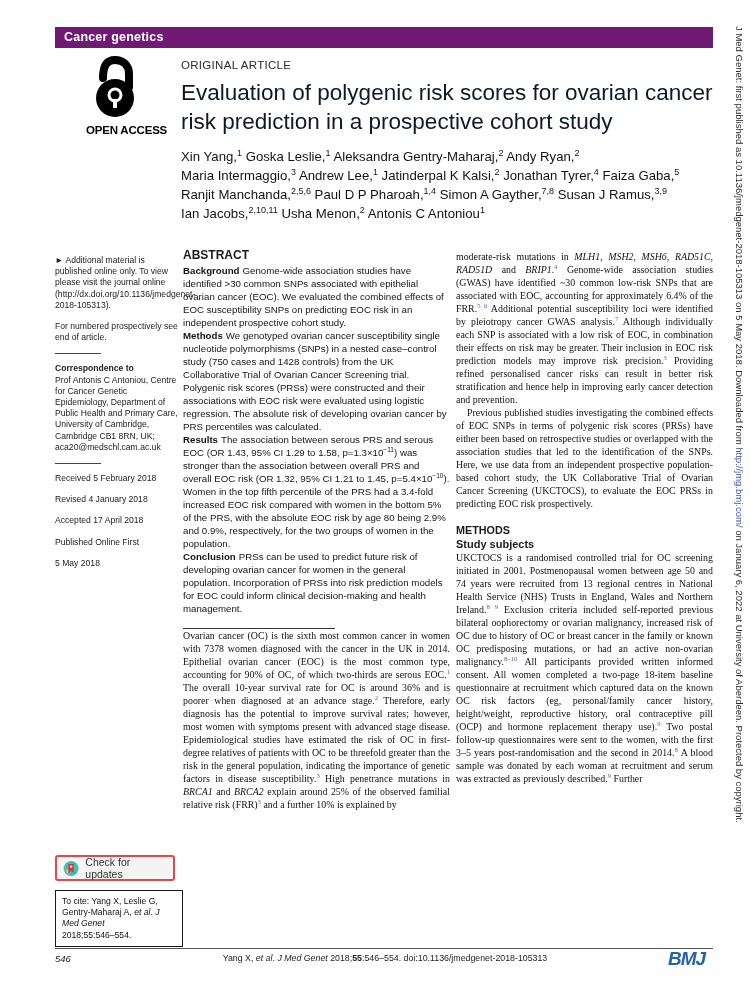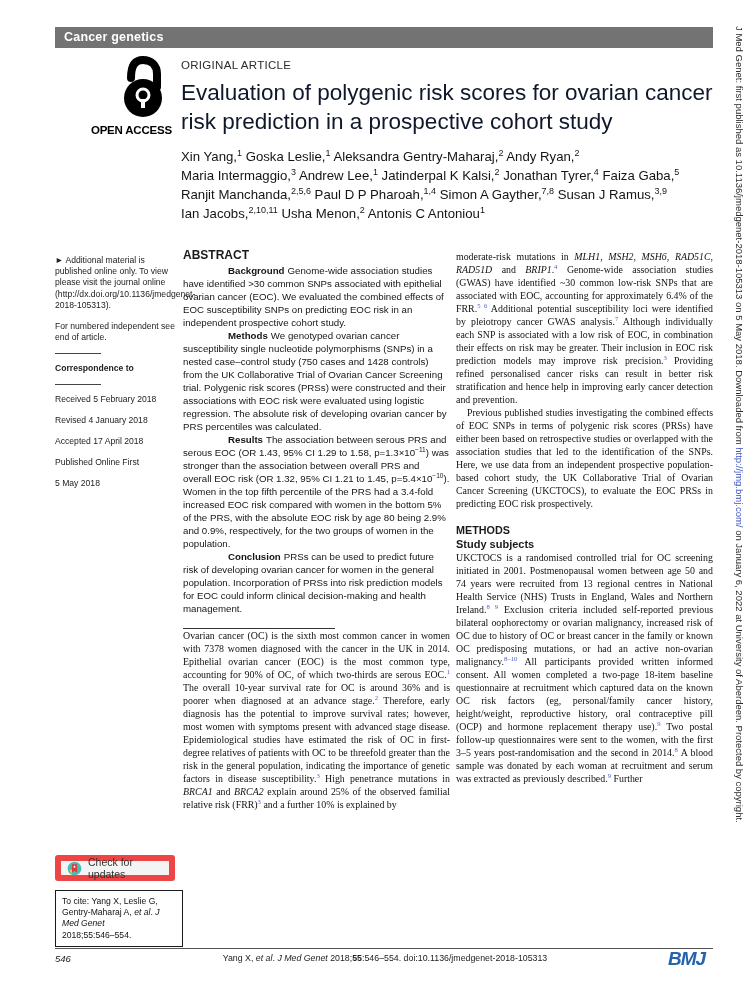--- a/index.html
+++ b/index.html
@@ -2,56 +2,56 @@
 <html><head>
 <meta charset="utf-8">
 <style>
   html,body{margin:0;padding:0;}
   body{
     width:750px;height:1000px;position:relative;background:#ffffff;
     font-family:"Liberation Sans",sans-serif;color:#1a1a1a;overflow:hidden;
   }
   
   .banner{position:absolute;left:55px;top:27px;width:658px;height:21px;
-    background:#737373;color:#fff;font-weight:bold;font-size:12.5px;line-height:21px;
+    background:#701a75;color:#fff;font-weight:bold;font-size:12.5px;line-height:21px;
     padding-left:9px;box-sizing:border-box;letter-spacing:.2px;}
   
   .strip{position:absolute;left:719px;top:26px;height:966px;width:26px;
     writing-mode:vertical-rl;font-size:9.5px;color:#2a2a2a;white-space:nowrap;overflow:hidden;
     font-family:"Liberation Sans",sans-serif;}
   .strip .lnk{color:#3b52c4;}
   
-  .oa{position:absolute;left:86px;top:56px;width:86px;text-align:right;}
+  .oa{position:absolute;left:86px;top:56px;width:86px;text-align:left;}
   .oa-label{font-weight:bold;font-size:11.5px;letter-spacing:-.2px;margin-top:2px;color:#000;}
   
   .kicker{position:absolute;left:181px;top:59px;font-size:11.5px;color:#2c2c2c;letter-spacing:.3px;}
   .title{position:absolute;left:181px;top:78px;width:534px;font-size:22.5px;line-height:29px;color:#0f172a;font-weight:normal;}
   .authors{position:absolute;left:181px;top:147px;width:534px;font-size:13.2px;line-height:19px;color:#141414;}
   sup{font-size:68%;line-height:0;}
   .seg-r{color:#4f63c8;}
   .seg-e{color:inherit;}
   
   .sidebar{position:absolute;left:55px;top:255px;width:124px;font-size:8.6px;line-height:11.2px;color:#222;}
   .sidebar p{margin:0 0 10px 0;}
   .side-hr{border:0;border-top:1px solid #444;width:46px;margin:9px 0 9px 0;}
   .side-bold{font-weight:bold;}
   .hist{margin:0;}
-  .check-updates{position:absolute;left:55px;top:855px;width:120px;height:26px;border:6px solid #ef4444;
+  .check-updates{position:absolute;left:55px;top:855px;width:120px;height:26px;border:2px solid #ef4444;
     background:#f4f4f4;border-radius:3px;display:flex;align-items:center;gap:6px;padding:0 6px;box-sizing:border-box;}
   .check-updates span{font-size:10.5px;color:#333;}
   .tocite{position:absolute;left:55px;top:890px;width:114px;border:1.5px solid #1a1a1a;
     padding:5px 6px;font-size:8.6px;line-height:11.2px;color:#111;}
   .tocite .seg-b{font-weight:normal;}
   
   .col{position:absolute;top:248px;height:700px;overflow:hidden;}
   .col1{left:183px;width:267px;}
   .col2{left:456px;width:257px;}
   .abs-head{font-size:12px;font-weight:bold;margin:0 0 2px 0;}
   .abs-p{font-family:"Liberation Sans",sans-serif;font-size:9.7px;line-height:13px;margin:0;color:#151515;}
-  .abs-label{font-weight:bold;margin-right:3px;margin-left:45px;}
+  .abs-label{font-weight:bold;margin-right:3px;}
   .abs-hr{border:0;border-top:1px solid #333;width:152px;margin:13px 0 0 0;}
   .sec-head{font-size:10.8px;font-weight:bold;margin:14px 0 2px 0;font-family:"Liberation Sans",sans-serif;}
   .sub-head{font-size:11px;font-weight:bold;margin:0 0 1px 0;font-family:"Liberation Sans",sans-serif;}
   .body-p{font-family:"Liberation Serif",serif;font-size:9.9px;line-height:13px;text-align:justify;margin:0;color:#111;}
   .body-p.indent{text-indent:11px;}
   .col2 .first{margin-top:2px;}
   
   .footer-line{position:absolute;left:55px;top:948px;width:658px;border-top:1px solid #555;}
   .footer-page{position:absolute;left:55px;top:953px;font-size:9.5px;color:#222;font-style:italic;}
   .footer-cite{position:absolute;left:120px;top:953px;width:530px;text-align:center;font-size:8.8px;color:#222;}
@@ -78,23 +78,24 @@
   </svg>
   <div class="oa-label">OPEN ACCESS</div>
 </div>
 
 <div class="kicker">ORIGINAL ARTICLE</div>
 <h1 class="title" style="margin:0;">Evaluation of polygenic risk scores for ovarian cancer risk prediction in a prospective cohort study</h1>
 <div class="authors"><span>Xin Yang,</span><sup class="seg-e">1</sup><span> Goska Leslie,</span><sup class="seg-e">1</sup><span> Aleksandra Gentry-Maharaj,</span><sup class="seg-e">2</sup><span> Andy Ryan,</span><sup class="seg-e">2</sup><br><span>Maria Intermaggio,</span><sup class="seg-e">3</sup><span> Andrew Lee,</span><sup class="seg-e">1</sup><span> Jatinderpal K Kalsi,</span><sup class="seg-e">2</sup><span> Jonathan Tyrer,</span><sup class="seg-e">4</sup><span> Faiza Gaba,</span><sup class="seg-e">5</sup><br><span>Ranjit Manchanda,</span><sup class="seg-e">2,5,6</sup><span> Paul D P Pharoah,</span><sup class="seg-e">1,4</sup><span> Simon A Gayther,</span><sup class="seg-e">7,8</sup><span> Susan J Ramus,</span><sup class="seg-e">3,9</sup><br><span>Ian Jacobs,</span><sup class="seg-e">2,10,11</sup><span> Usha Menon,</span><sup class="seg-e">2</sup><span> Antonis C Antoniou</span><sup class="seg-e">1</sup></div>
 
 <div class="sidebar">
   <p>► Additional material is published online only. To view please visit the journal online (http://dx.doi.org/10.1136/jmedgenet-2018-105313).</p>
-  <p>For numbered independent see end of article.</p>
+  <p>For numbered prospectively see end of article.</p>
   <hr class="side-hr">
   <p style="margin-bottom:0;" class="side-bold">Correspondence to</p>
+  <p>Prof Antonis C Antoniou, Centre for Cancer Genetic Epidemiology, Department of Public Health and Primary Care, University of Cambridge, Cambridge CB1 8RN, UK; aca20@medschl.cam.ac.uk</p>
   <hr class="side-hr">
   <p class="hist">Received 5 February 2018</p>
   <p class="hist">Revised 4 January 2018</p>
   <p class="hist">Accepted 17 April 2018</p>
   <p class="hist">Published Online First</p>
   <p class="hist">5 May 2018</p>
 </div>
 
 <div class="check-updates">
   <svg width="17" height="17" viewBox="0 0 24 24">

